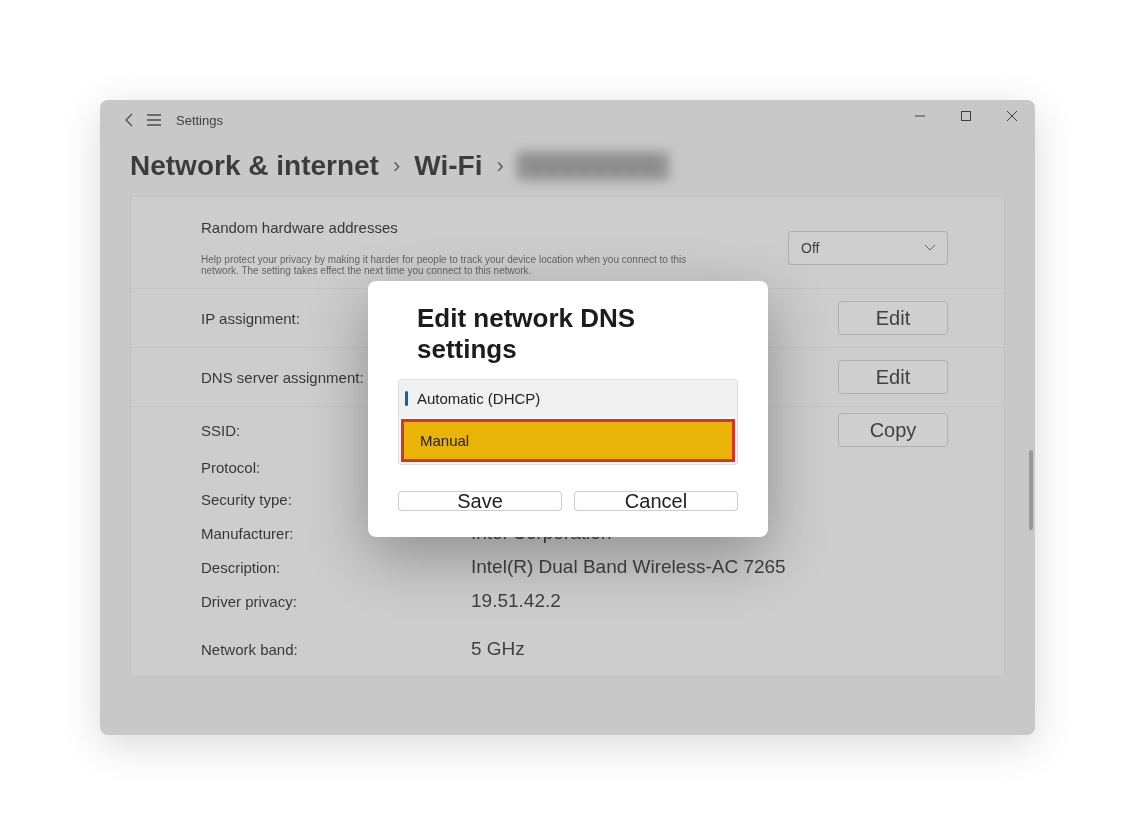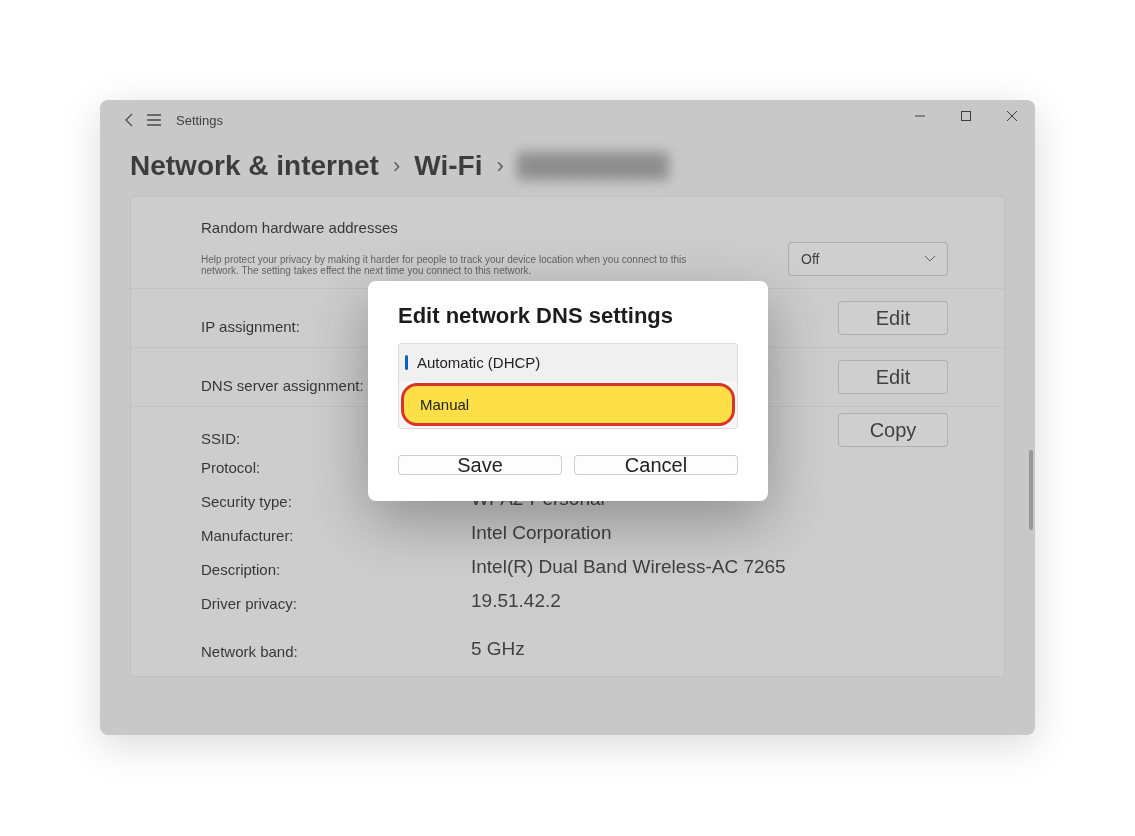--- a/index.html
+++ b/index.html
@@ -48,21 +48,21 @@
     }
     
     .panel {
       margin: 0 30px;
       background: #fbfbfb;
       border: 1px solid rgba(0,0,0,.07);
       border-radius: 4px;
       padding: 10px 0;
     }
     .row {
-      display: flex; align-items: flex-end;
+      display: flex; align-items: center;
       padding: 12px 56px 12px 70px;
       gap: 20px;
     }
     .row.bordered { border-bottom: 1px solid rgba(0,0,0,.06); }
     .row .lbl { width: 250px; flex-shrink: 0; font-size: 15px; color: #111; }
     .row .val { flex: 1; font-size: 19px; color: #222; }
     .row .title { font-size: 15px; color: #111; }
     .row .desc { font-size: 10px; color: #555; max-width: 520px; margin-top: 18px; }
     .row .left-col { flex: 1; }
     .dropdown {
@@ -83,28 +83,28 @@
     .dialog {
       position: absolute;
       left: 368px; top: 281px;
       width: 400px;
       background: #fff;
       border-radius: 8px;
       box-shadow: 0 20px 60px rgba(0,0,0,.3);
       padding: 22px 30px 26px 30px;
       z-index: 10;
     }
-    .dialog h2 { font-size: 22px; font-weight: 600; color: #1c1c1c; margin-bottom: 14px; }
+    .dialog h2 { font-size: 26px; font-weight: 600; color: #1c1c1c; margin-bottom: 14px; margin-left: 19px; }
     .opt-list { border: 1px solid rgba(0,0,0,.1); border-radius: 4px; overflow: hidden; background: #f6f6f6; }
     .opt { padding: 10px 18px; font-size: 15px; color: #222; position: relative; background: #f0f0f0; }
     .opt.selected::before { content:""; position:absolute; left:6px; top:11px; bottom:11px; width:3px; background:#0067c0; border-radius:2px; }
     .opt.highlight {
-      border: 3px solid #d9332b; border-radius: 16px;
+      border: 3px solid #d9332b; border-radius: 0;
       margin: 2px; padding: 10px 16px;
-      background: #fde047;
+      background: #eab308;
     }
     .dialog-btns { display: flex; gap: 12px; margin-top: 26px; }
     .dialog-btns .btn { flex: 1; width: auto; height: 20px; }
     
     .scrollbar { position:absolute; right:2px; top:350px; width:4px; height:80px; background: rgba(0,0,0,.3); border-radius:2px; }
     svg { display: block; }
   </style>
 </head>
 <body>
 

